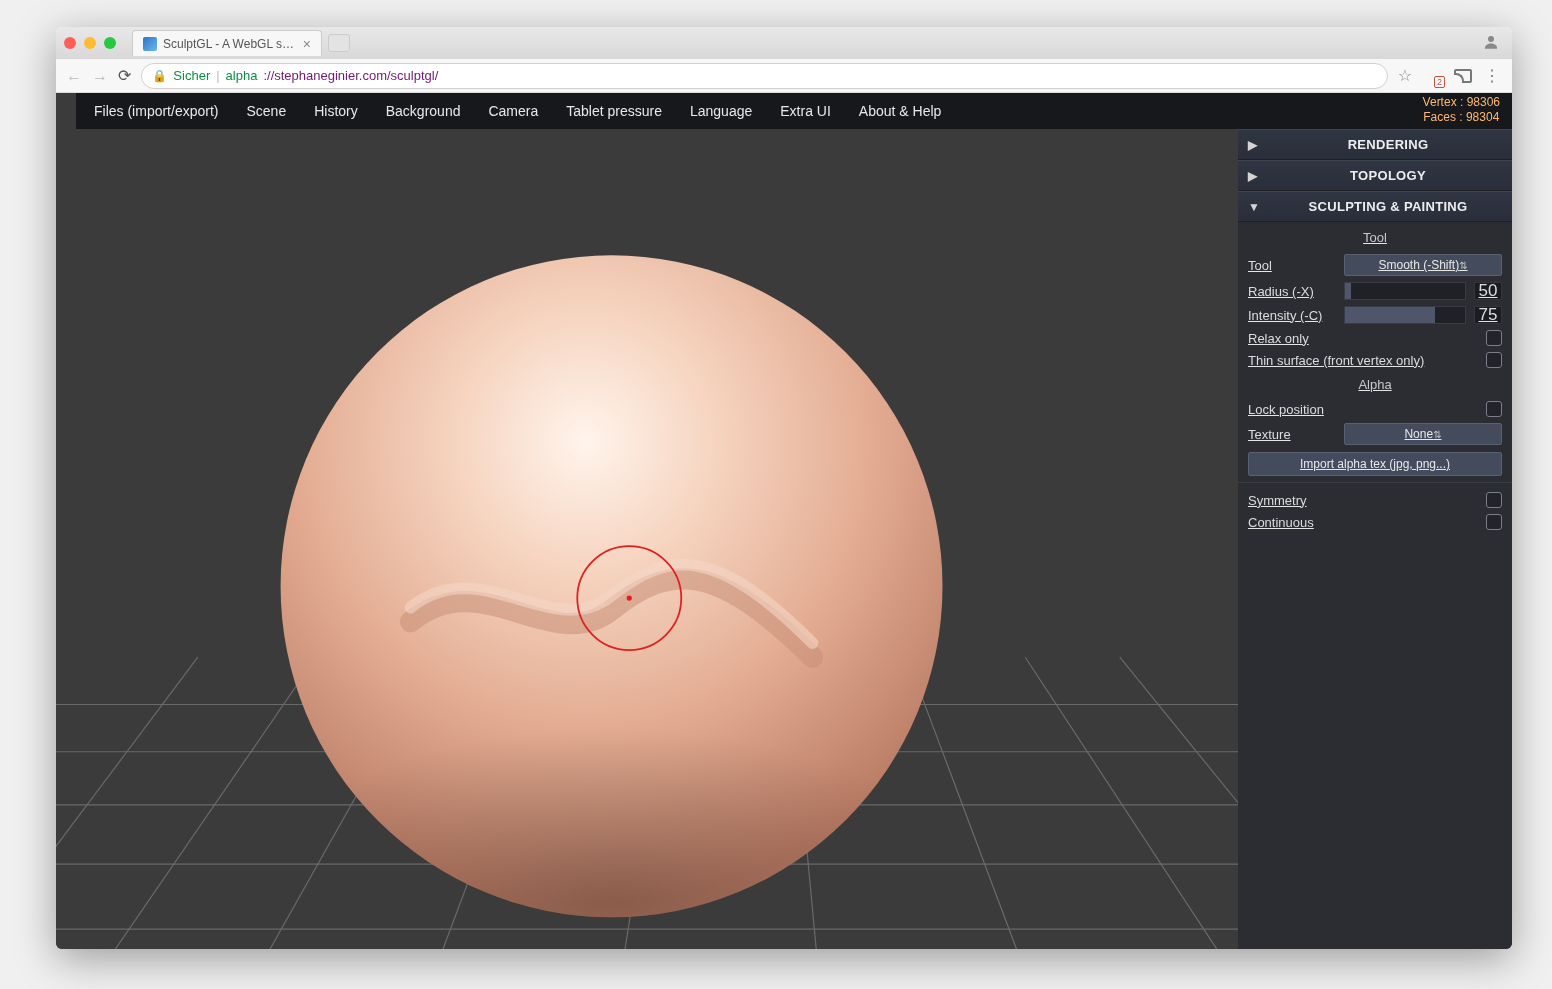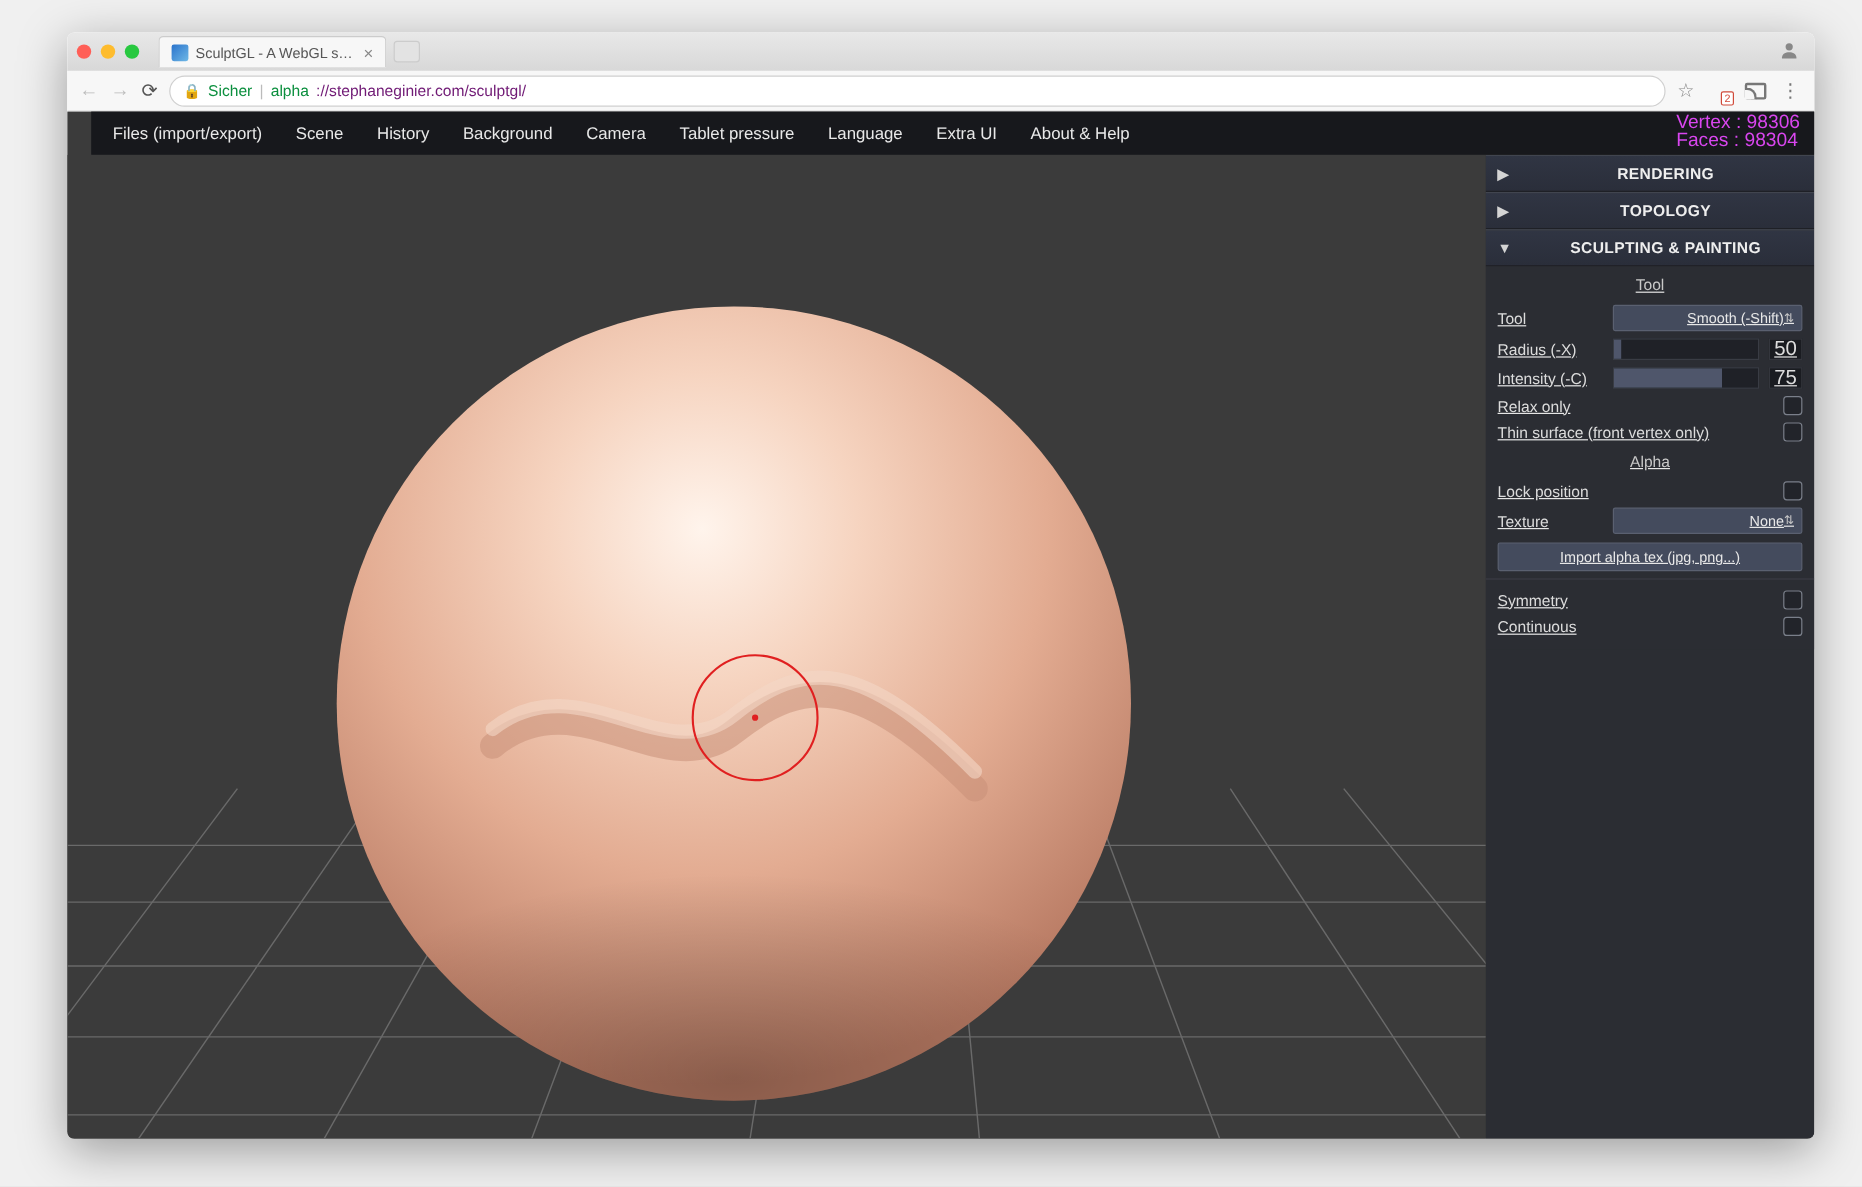--- a/index.html
+++ b/index.html
@@ -52,41 +52,41 @@
   .cast-icon::after{content:"";position:absolute;left:-2px;bottom:-2px;width:8px;height:8px;border:2px solid #777;border-left:none;border-bottom:none;border-radius:0 8px 0 0;background:#f7f7f7;}
   .kebab{letter-spacing:2px;}
 
   
   .app { flex:1; display:flex; flex-direction:column; background:#3b3b3b; color:#e6e6e6; position:relative;}
   .menubar{
     height:36px; background:#17181c; display:flex; align-items:center;
     padding:16px 18px; gap:28px; font-size:14px; color:#e8e8e8; position:relative;margin-left:20px;
   }
   .menubar .item{cursor:pointer;}
-  .stats{position:absolute;right:12px;top:2px;text-align:left;font-size:16px;line-height:15px;color:#d946ef;}
+  .stats{position:absolute;right:12px;top:2px;text-align:center;font-size:12px;line-height:15px;color:#fdba74;}
   .workspace{flex:1; display:flex; overflow:hidden;}
   .viewport{flex:1; position:relative; background:#3b3b3b;}
   .viewport svg{position:absolute;inset:0;width:100%;height:100%;}
   
   .side{ width:274px; background:#2b2d33; display:flex; flex-direction:column; font-size:13px;}
   .section-header{
     height:31px; background:linear-gradient(#303543,#2a2e3a); display:flex; align-items:center;
     padding:0 10px; gap:12px; border-top:1px solid #41454f; border-bottom:1px solid #1e2026;
     cursor:pointer; font-weight:600; color:#eee;
   }
   .tri{display:inline-block; color:#d4d4d4; width:14px; font-size:12px;}
   .section-header .label{flex:1;text-align:center;letter-spacing:.3px;}
   .section-body{background:#2b2d33; padding:2px 0 8px;text-decoration:underline;}
   .subhdr{width:100%;text-align:center;color:#c8c8c8;padding:6px 0;}
   .row{display:flex;align-items:center;padding:3px 10px;gap:8px;}
   .row .lbl{flex:0 0 88px; color:#dcdcdc;}
   .select{
     flex:1; height:22px; background:#444b5d; border:1px solid #5a6070;
     border-radius:2px; color:#e8e8e8; padding:0 6px; display:flex; align-items:center;
-    justify-content:flex-end; font-size:12px; cursor:pointer;
+    justify-content:center; font-size:12px; cursor:pointer;
   }
   .select .chev{font-size:10px;color:#c8c8c8;}
   .slider{flex:1;height:18px;background:#1f2127;border:1px solid #393c44;position:relative;}
   .slider .fill{position:absolute;left:0;top:0;bottom:0;background:#4f566b;}
   .valbox{width:28px;height:18px;background:#1a1c21;color:#ddd;font-size:17px;display:flex;align-items:center;justify-content:center;border:1px solid #34363d;}
   .chk{width:16px;height:16px;border:1px solid #7a7f8a;border-radius:3px;background:#22242a;margin-left:auto;cursor:pointer;}
   .wide-btn{
     margin:4px 10px; height:24px; background:#444b5d; border:1px solid #5a6070;
     border-radius:2px; color:#e8e8e8; display:flex; align-items:center; justify-content:center;
     font-size:12px; cursor:pointer;

